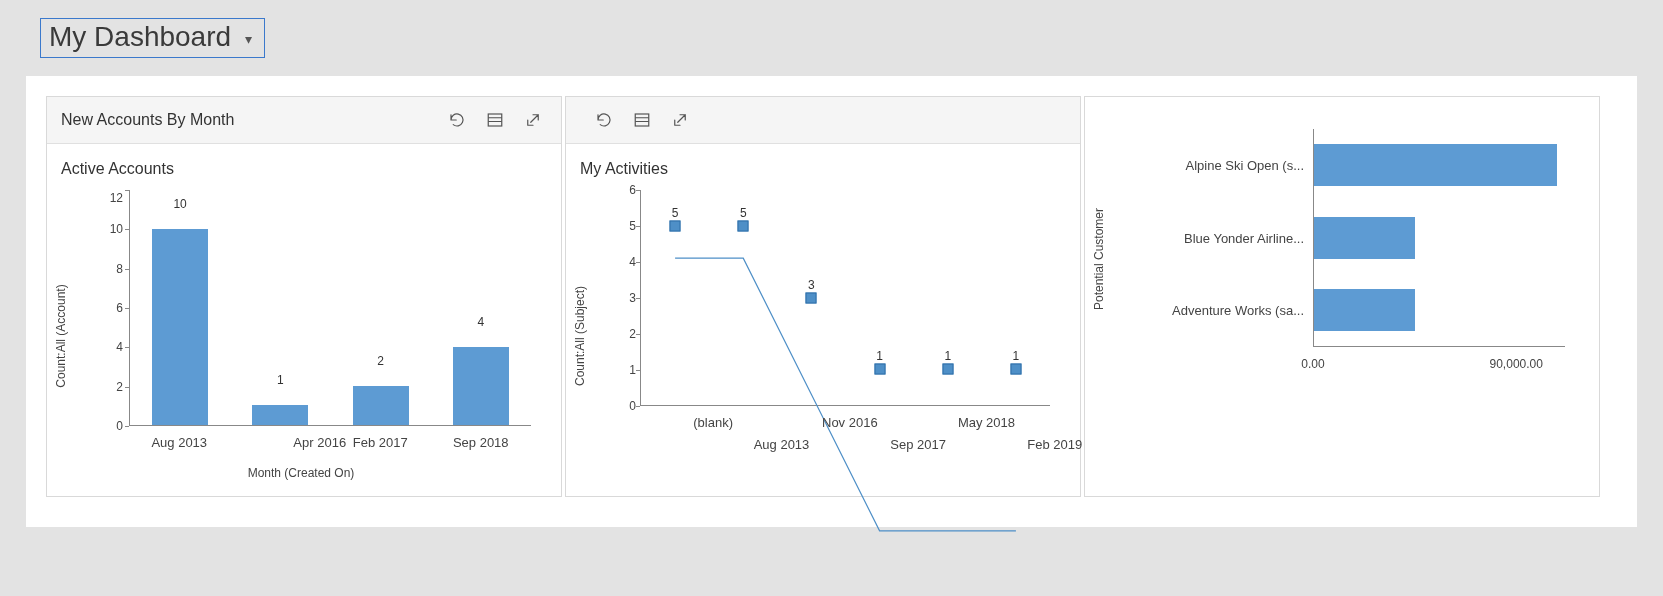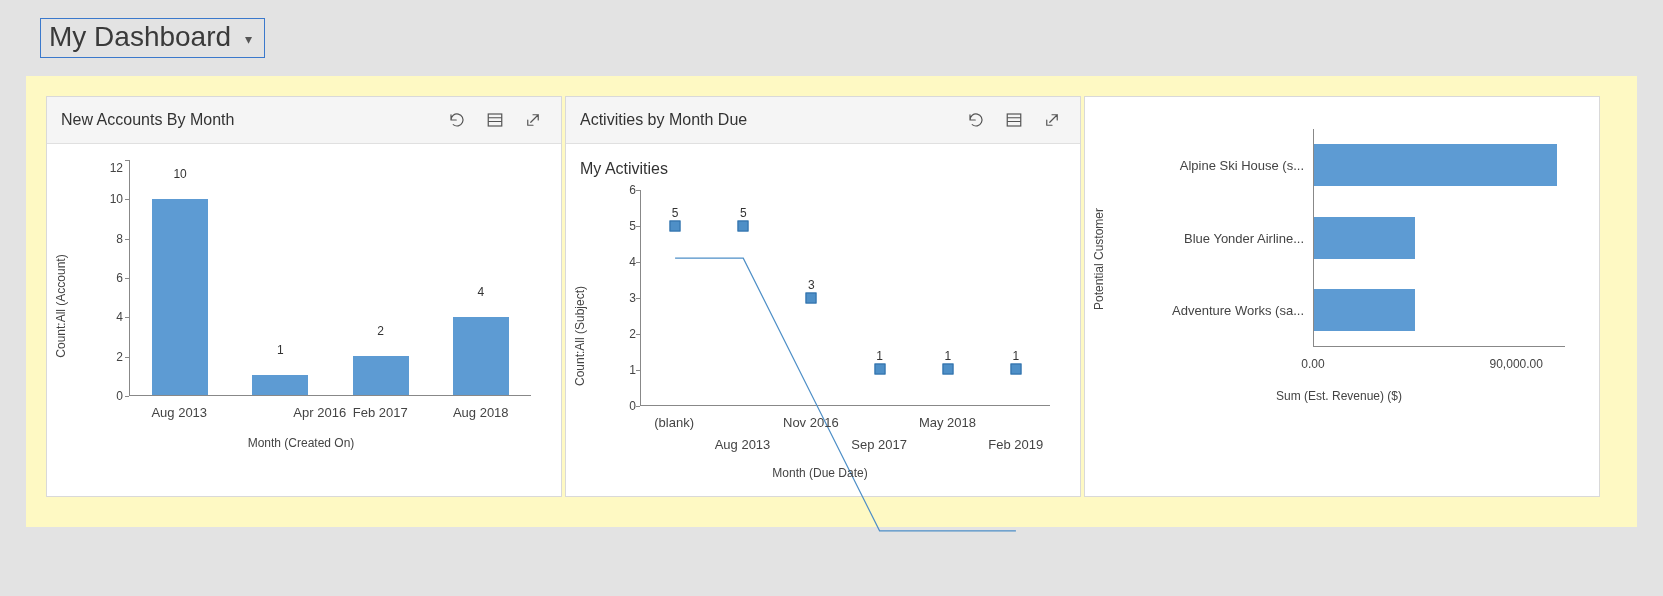--- a/index.html
+++ b/index.html
@@ -23,21 +23,21 @@
     background: #e3e3e3;
     cursor: pointer;
   }
   .dashboard-title .chev {
     font-size: 14px;
     vertical-align: middle;
     margin-left: 6px;
     color: #555;
   }
   .dash-body {
-    background: #fef9c3;
+    background: #ffffff;
     margin: 0 26px 26px 26px;
     padding: 20px 37px 30px 20px;
     display: flex;
     gap: 3px;
   }
   .card {
     flex: 1 1 0;
     border: 1px solid #d9d9d9;
     background: #fff;
     display: flex;
@@ -163,21 +163,21 @@
     position: absolute; left: 52px; width: 4px;
     border-top: 1px solid #888;
   }
   .line-svg { position: absolute; inset: 0; }
   .line-dlabel {
     position: absolute; font-size: 12px; color: #333;
     transform: translate(-50%, -140%);
   }
   .line-cat {
     position: absolute; font-size: 13px; color: #444;
-    transform: translateX(-50%); white-space: nowrap;
+    transform: translateX(-50%); white-space: nowrap; margin-left: 39px;
   }
   .line-xlabel {
     position: absolute; bottom: 6px; left: 0; right: 0;
     text-align: center; font-size: 12px; color: #444;
   }
 
   
   .hbar-chart {
     position: relative;
     height: 300px;
@@ -238,20 +238,21 @@
             <line x1="3" y1="14" x2="21" y2="14" stroke-width="1.4"></line>
           </svg>
       </span>
       <span class="icon-btn">
         <svg viewBox="0 0 24 24">
             <path d="M9 15 L19 5 M19 5 H12 M19 5 V12 M5 12 V19 H12" stroke-width="1.6" stroke-linecap="round" stroke-linejoin="round"></path>
           </svg>
       </span>
     </div>
     <div class="card-body">
+      <div class="subtitle">Active Accounts</div>
       <div class="vbar-chart" id="vbar">
         <div class="vbar-ylabel">Count:All (Account)</div>
         <div class="vbar-plot" id="vbar-plot">
             <div class="vbar-bar" style="left: calc(5.5%); height: 83.3333%;"></div>
             <div class="vbar-dlabel" style="left: 12.5%; bottom: calc(83.3333% + 4px);">10</div>
             <div class="vbar-bar" style="left: calc(30.5%); height: 8.33333%;"></div>
             <div class="vbar-dlabel" style="left: 37.5%; bottom: calc(8.33333% + 4px);">1</div>
             <div class="vbar-bar" style="left: calc(55.5%); height: 16.6667%;"></div>
             <div class="vbar-dlabel" style="left: 62.5%; bottom: calc(16.6667% + 4px);">2</div>
             <div class="vbar-bar" style="left: calc(80.5%); height: 33.3333%;"></div>
@@ -268,28 +269,27 @@
           <div class="vbar-tickline" style="top: 122px;"></div>
           <div class="vbar-ytick" style="top: 82.6667px;">8</div>
           <div class="vbar-tickline" style="top: 82.6667px;"></div>
           <div class="vbar-ytick" style="top: 43.3333px;">10</div>
           <div class="vbar-tickline" style="top: 43.3333px;"></div>
           <div class="vbar-ytick" style="top: 4px; margin-top: 8px;">12</div>
           <div class="vbar-tickline" style="top: 4px;"></div>
           <div class="vbar-cat" style="left: calc(12.5% + 55.25px); bottom: 36px;">Aug 2013</div>
           <div class="vbar-cat" style="left: calc(37.5% + 37.75px); bottom: 36px; margin-left: 40px;">Apr 2016</div>
           <div class="vbar-cat" style="left: calc(62.5% + 20.25px); bottom: 36px;">Feb 2017</div>
-          <div class="vbar-cat" style="left: calc(87.5% + 2.75px); bottom: 36px;">Aug 2018</div>
+          <div class="vbar-cat" style="left: calc(87.5% + 2.75px); bottom: 36px;">Sep 2018</div>
         </div>
     </div>
   </div>
 
   <div class="card">
     <div class="card-header">
-      <span class="title">Activities by Month Due</span>
       <span class="icon-btn">
         <svg viewBox="0 0 24 24">
             <path d="M4 12a8 8 0 1 1 3 6.2M4 12V5m0 7h7" stroke-width="1.6" stroke-linecap="round" stroke-linejoin="round"></path>
           </svg>
       </span>
       <span class="icon-btn">
         <svg viewBox="0 0 24 24">
             <rect x="3" y="4" width="18" height="16" stroke-width="1.6"></rect>
             <line x1="3" y1="9" x2="21" y2="9" stroke-width="1.4"></line>
             <line x1="3" y1="14" x2="21" y2="14" stroke-width="1.4"></line>
@@ -315,21 +315,20 @@
             <div class="line-dlabel" style="left: 25%; top: 16.6667%;">5</div>
             <div style="position: absolute; left: 41.6667%; top: 50%; width: 9px; height: 9px; background: rgb(78, 143, 199); border: 1px solid rgb(47, 111, 168); transform: translate(-50%, -50%);"></div>
             <div class="line-dlabel" style="left: 41.6667%; top: 50%;">3</div>
             <div style="position: absolute; left: 58.3333%; top: 83.3333%; width: 9px; height: 9px; background: rgb(78, 143, 199); border: 1px solid rgb(47, 111, 168); transform: translate(-50%, -50%);"></div>
             <div class="line-dlabel" style="left: 58.3333%; top: 83.3333%;">1</div>
             <div style="position: absolute; left: 75%; top: 83.3333%; width: 9px; height: 9px; background: rgb(78, 143, 199); border: 1px solid rgb(47, 111, 168); transform: translate(-50%, -50%);"></div>
             <div class="line-dlabel" style="left: 75%; top: 83.3333%;">1</div>
             <div style="position: absolute; left: 91.6667%; top: 83.3333%; width: 9px; height: 9px; background: rgb(78, 143, 199); border: 1px solid rgb(47, 111, 168); transform: translate(-50%, -50%);"></div>
             <div class="line-dlabel" style="left: 91.6667%; top: 83.3333%;">1</div>
           </div>
-        <div class="line-xlabel">Month (Due Date)</div>
       <div class="line-ytick" style="top: 220px;">0</div>
           <div class="line-tickline" style="top: 220px;"></div>
           <div class="line-ytick" style="top: 184px;">1</div>
           <div class="line-tickline" style="top: 184px;"></div>
           <div class="line-ytick" style="top: 148px;">2</div>
           <div class="line-tickline" style="top: 148px;"></div>
           <div class="line-ytick" style="top: 112px;">3</div>
           <div class="line-tickline" style="top: 112px;"></div>
           <div class="line-ytick" style="top: 76px;">4</div>
           <div class="line-tickline" style="top: 76px;"></div>
@@ -346,26 +345,25 @@
         </div>
     </div>
   </div>
 
   <div class="card">
     <div class="card-body">
       <div class="hbar-chart" id="hbar">
         <div class="hbar-ylabel">Potential Customer</div>
         <div class="hbar-plot" id="hbar-plot">
             <div class="hbar-bar" style="top: calc(16.6667% - 21px); width: 96.7742%;"></div>
-            <div class="hbar-ycat" style="top: 16.6667%;">Alpine Ski House (s...</div>
+            <div class="hbar-ycat" style="top: 16.6667%;">Alpine Ski Open (s...</div>
             <div class="hbar-bar" style="top: calc(50% - 21px); width: 40.3226%;"></div>
             <div class="hbar-ycat" style="top: 50%;">Blue Yonder Airline...</div>
             <div class="hbar-bar" style="top: calc(83.3333% - 21px); width: 40.3226%;"></div>
             <div class="hbar-ycat" style="top: 83.3333%;">Adventure Works (sa...</div>
           </div>
-        <div class="hbar-xlabel">Sum (Est. Revenue) ($)</div>
       <div class="hbar-xtick" style="left: calc(0% + 210px); bottom: 38px;">0.00</div>
           <div class="hbar-xtick" style="left: calc(80.6452% + 32.5806px); bottom: 38px;">90,000.00</div>
         </div>
     </div>
   </div>
 
 </div>
 
 </body></html>

